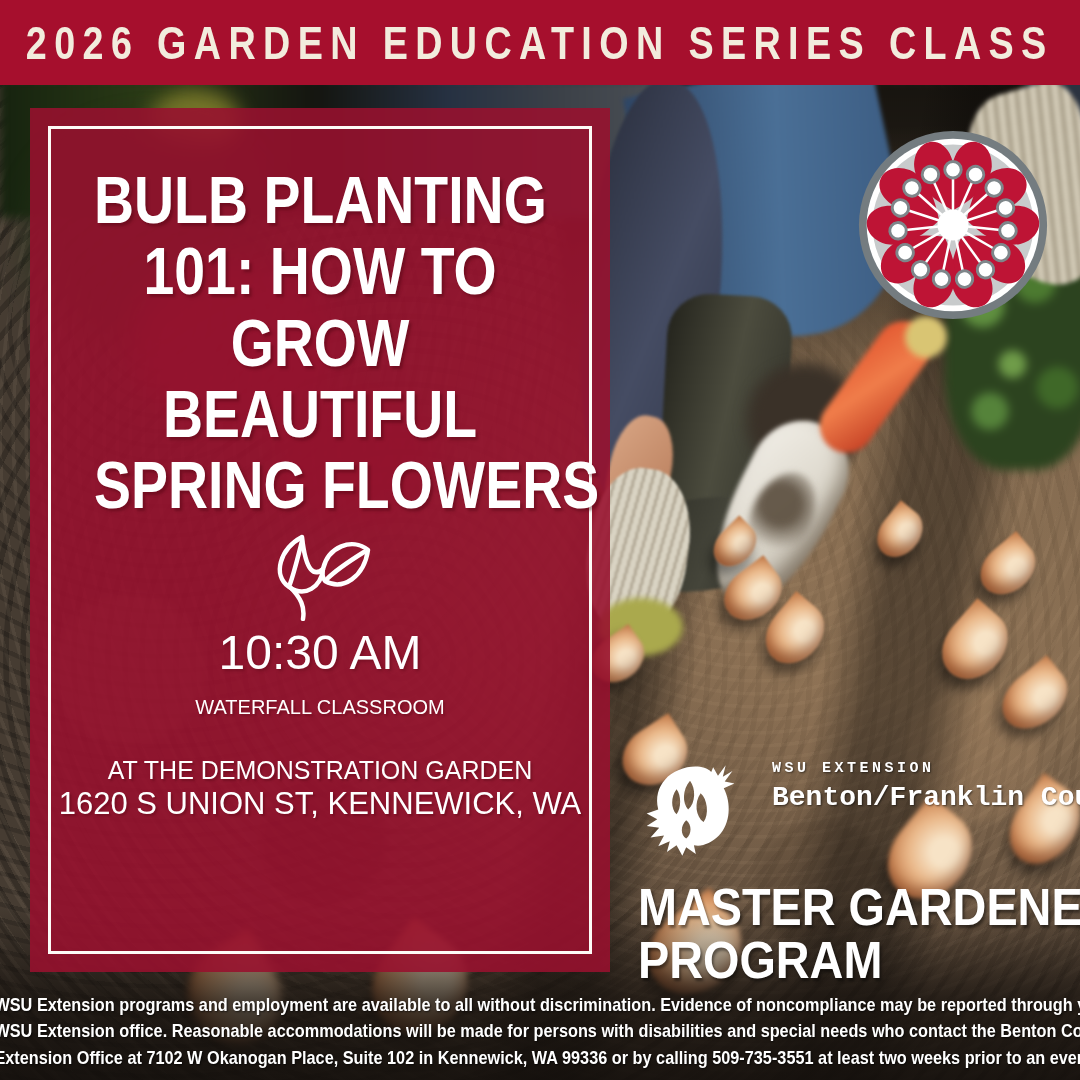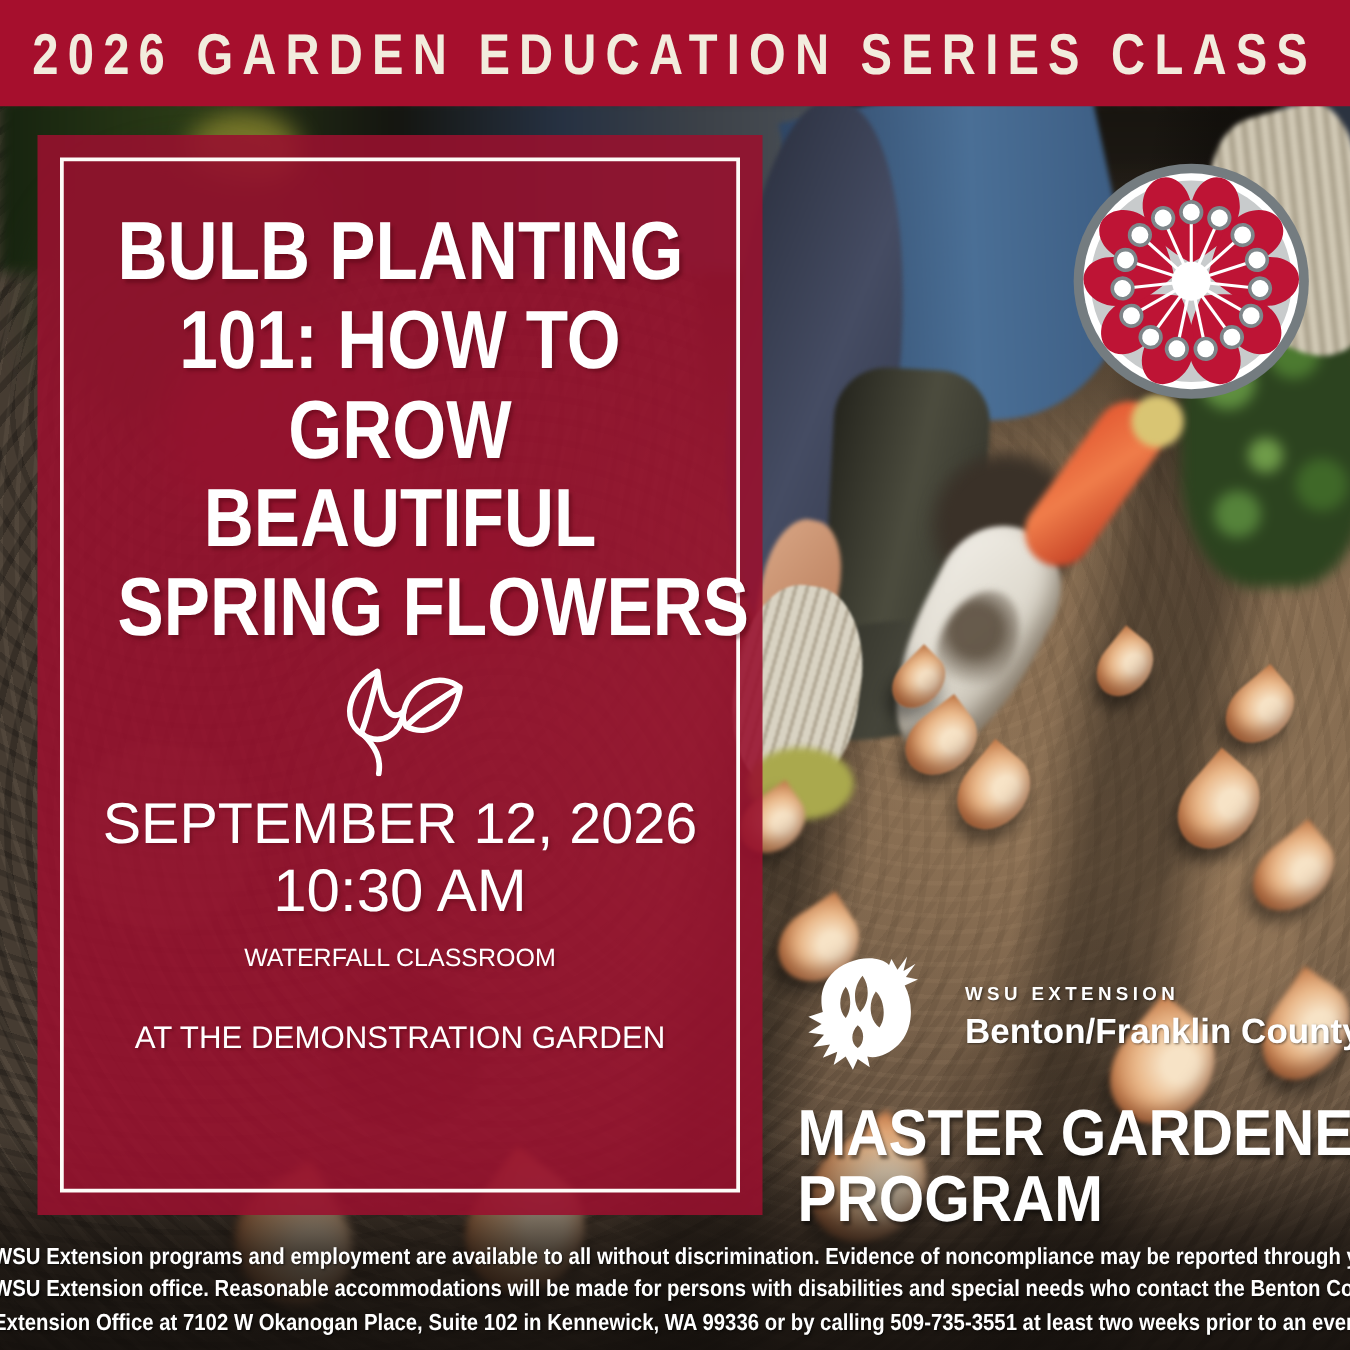--- a/index.html
+++ b/index.html
@@ -109,21 +109,21 @@
   .time-line{font-size:48px;line-height:1.16;text-shadow:2px 2px 3px rgba(70,0,12,.3);}
   .venue-line{margin-top:14px;font-size:20px;line-height:1.2;text-shadow:2px 2px 2px rgba(70,0,12,.3);}
   .venue-sub{font-size:25px;line-height:1.2;text-shadow:2px 2px 2px rgba(70,0,12,.3);margin-top:36px;}
   .address-line{font-size:31px;line-height:1.25;white-space:nowrap;text-shadow:2px 2px 2px rgba(70,0,12,.3);}
   .admission-line{margin-top:44px;font-size:39px;letter-spacing:1px;text-shadow:2px 2px 3px rgba(70,0,12,.3);}
   .registration-line{margin-top:20px;font-size:27px;letter-spacing:.5px;text-shadow:2px 2px 2px rgba(70,0,12,.3);}
   
   .mg-logo{position:absolute;left:856px;top:128px;width:194px;height:194px;}
   
   .wsu-block{position:absolute;left:638px;top:760px;width:440px;color:#fff;}
-  .wsu-row{display:flex;align-items:center;}
+  .wsu-row{display:flex;align-items:flex-start;font-family:Liberation Mono, monospace;}
   .wsu-divider{width:2px;height:100px;background:#fff;margin:0 16px 0 12px;}
   .ext-label{font-size:15px;font-weight:bold;letter-spacing:3.5px;text-shadow:1px 1px 2px rgba(0,0,0,.5);}
   .county-label{font-size:28px;font-weight:bold;margin-top:5px;white-space:nowrap;text-shadow:1px 1px 2px rgba(0,0,0,.5);}
   .program-heading{margin-top:14px;font-size:52px;font-weight:bold;line-height:1.02;
     transform:scaleX(.9);transform-origin:left center;text-shadow:2px 3px 3px rgba(0,0,0,.45);}
   .program-heading div{white-space:nowrap;}
   
   .disclaimer{position:absolute;left:50%;top:992px;width:1240px;text-align:center;color:#fff;
     transform:translateX(-50%) scaleX(.88);transform-origin:center;
     font-size:18.5px;font-weight:bold;line-height:1.42;text-shadow:1px 1px 2px rgba(0,0,0,.65);}
@@ -194,24 +194,24 @@
       </div>
       <div class="leaf-wrap">
         <svg width="120" height="92" viewBox="0 0 120 92" fill="none" stroke="#ffffff" stroke-width="4.5" stroke-linecap="round" stroke-linejoin="round">
           <path d="M42 8 C 20 20, 12 46, 29 58 C 45 69, 61 58, 63 40 C 55 47, 46 45, 42 8 Z"></path>
           <path d="M42 12 C 38 28, 34 44, 30 55"></path>
           <path d="M63 40 C 68 18, 92 8, 108 21 C 104 48, 83 62, 65 52 C 62 48, 62 44, 63 40 Z"></path>
           <path d="M104 23 C 88 33, 74 43, 67 50"></path>
           <path d="M30 58 C 41 69, 45 78, 43 90"></path>
         </svg>
       </div>
-      <div class="date-line">SEPTEMBER 12, 2026</div>
       <div class="time-line">10:30 AM</div>
       <div class="venue-line">WATERFALL CLASSROOM</div>
       <div class="venue-sub">AT THE DEMONSTRATION GARDEN</div>
+      <div class="address-line">1620 S UNION ST, KENNEWICK, WA</div>
     </div>
   </div>
 
   <div class="mg-logo">
     <svg width="194" height="194" viewBox="-100 -100 200 200">
       <defs>
         <g id="stamen">
           <line x1="0" y1="-10" x2="0" y2="-49" stroke="#ffffff" stroke-width="2.6"></line>
           <circle cx="0" cy="-57" r="8.5" fill="#ffffff" stroke="#7e868a" stroke-width="3"></circle>
         </g>

